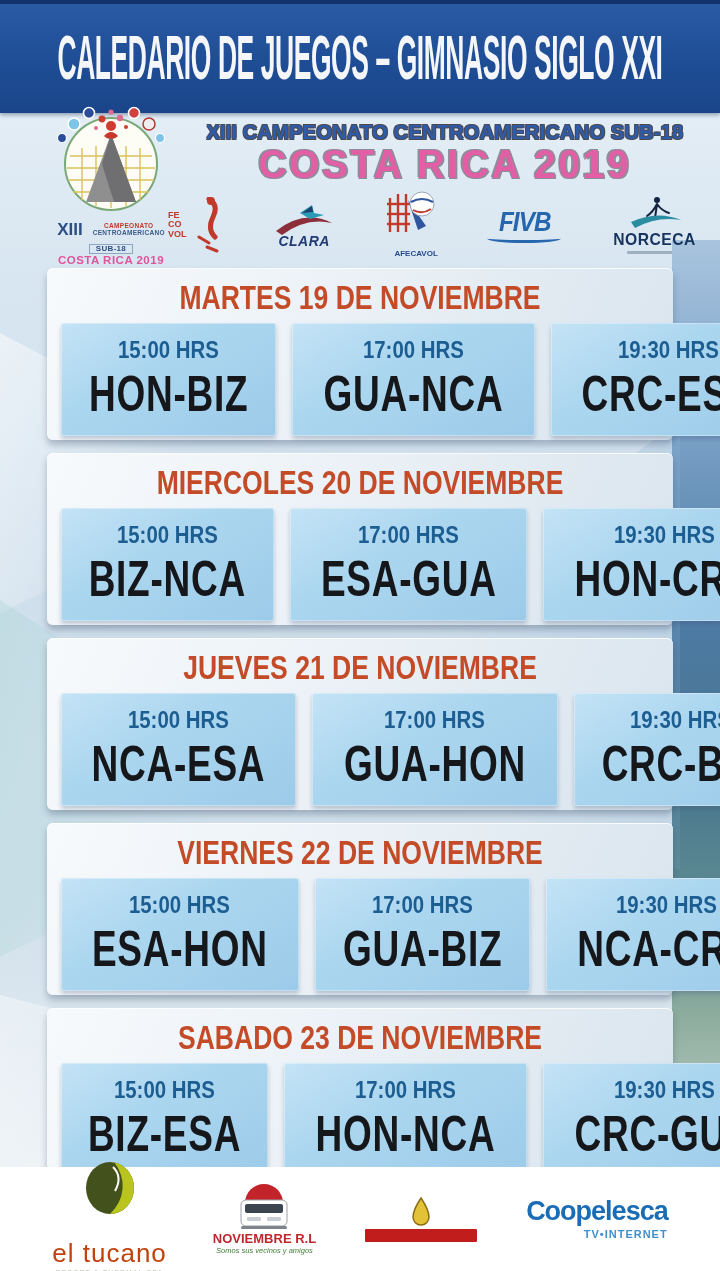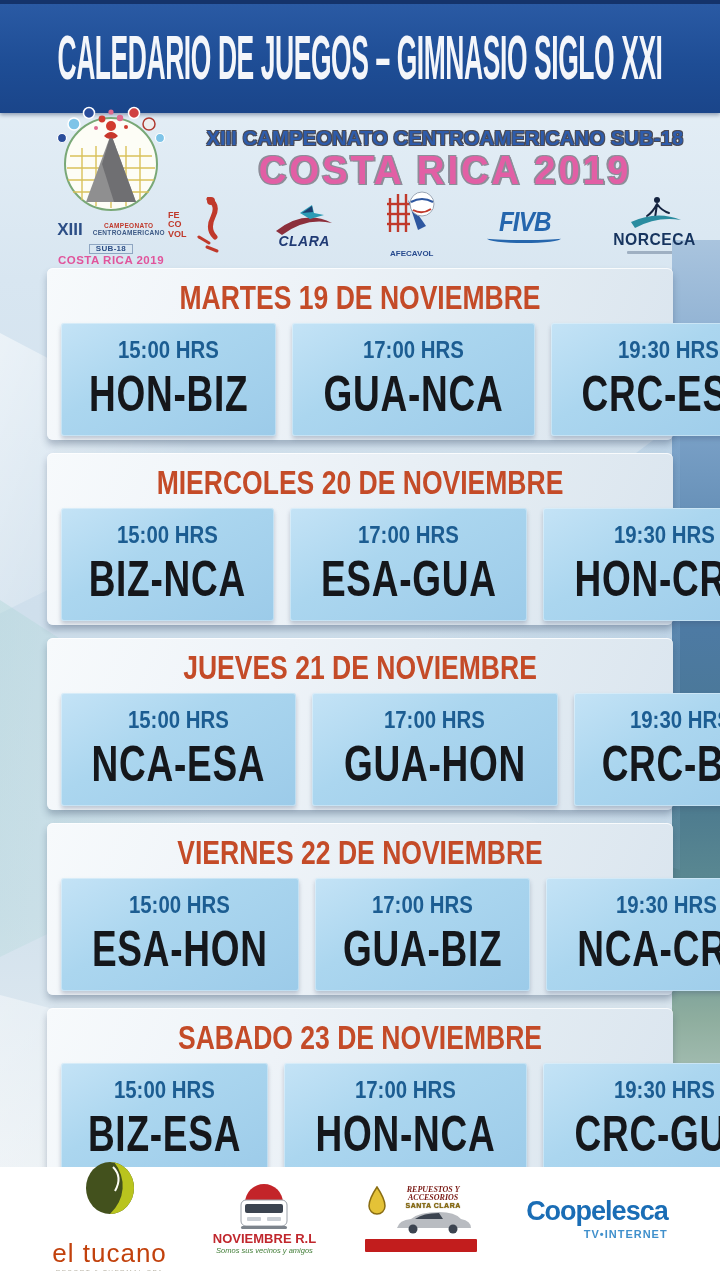--- a/index.html
+++ b/index.html
@@ -23,42 +23,42 @@
     background:linear-gradient(250deg,rgba(140,180,215,.8),rgba(255,255,255,0) 70%);
     clip-path:polygon(100% 0,0 45%,0 70%,100% 90%);}
 
   
   .title-bar{position:relative;height:113px;border-top:4px solid #14336b;
     background:linear-gradient(180deg,#2a5aa4 0%,#1e4d95 55%,#1a458a 100%);box-shadow:0 2px 4px rgba(20,40,80,.4);}
   .title-bar h1{position:absolute;left:50%;top:50%;margin:0;white-space:nowrap;
     transform:translate(-50%,-53%) scaleX(.42);color:#f4f6fa;font-size:63px;font-weight:800;letter-spacing:-1px;}
 
   
-  .subhead{position:relative;height:76px;padding:13px 8px 0 178px;text-align:center;}
+  .subhead{position:relative;height:76px;padding:7px 8px 0 178px;text-align:center;}
   .sub1{display:inline-block;margin:0;font-size:21px;font-weight:700;color:#2e5cab;white-space:nowrap;transform:scaleX(.97);
     text-shadow:-1px -1px 0 #4a4a55,1px -1px 0 #4a4a55,-1px 1px 0 #4a4a55,1px 1px 0 #4a4a55;}
   .sub2{margin:-2px 0 0;font-size:40px;font-weight:800;color:#e25fa5;letter-spacing:3px;white-space:nowrap;transform:scaleX(.96);
     text-shadow:-2px -1px 0 #8d8d99,2px 1px 0 #8d8d99,-1px 1px 0 #8d8d99,1px -1px 0 #8d8d99;}
 
   
   .tlogo{position:absolute;left:40px;top:104px;width:142px;text-align:center;z-index:3;}
   .tlogo-caption{margin-top:1px;line-height:1;}
   .tlogo-row{display:flex;align-items:center;justify-content:center;gap:10px;}
   .tlogo-numeral{font-size:17px;font-weight:800;color:#2c4e86;}
   .tlogo-small{display:block;font-size:6.5px;font-weight:700;letter-spacing:.3px;}
   .tl-red{color:#c0392b;} .tl-navy{color:#3d5a86;} .tl-sub{color:#2c4e86;font-size:8px;border:1px solid #8fa6c2;padding:0 6px;display:inline-block;}
   .tlogo-year{font-size:11.5px;font-weight:800;color:#e1549b;letter-spacing:.5px;margin-top:1px;}
 
   
   .partners{display:flex;align-items:center;justify-content:space-between;height:72px;margin:0 22px 0 168px;}
   .plogo{display:flex;flex-direction:column;align-items:center;justify-content:center;color:#1d3f8f;}
   .fecovol{flex-direction:row;gap:2px;}
   .fecovol-txt span{display:block;font-size:9px;font-weight:800;color:#c0392b;line-height:1.05;}
   .icoder-txt{font-size:14px;font-weight:800;font-style:italic;color:#203a74;margin-top:-4px;letter-spacing:.5px;}
-  .afecavol{gap:8px;}
+  .afecavol{gap:8px;align-items:flex-end;}
   .afecavol-txt{font-size:8px;font-weight:800;color:#274a8e;}
   .grayline{width:56px;height:3px;background:#9fb0c2;margin-top:2px;border-radius:1px;}
   .grayline.s{width:44px;height:2px;}
   .fivb-txt{font-size:27px;font-weight:800;font-style:italic;color:#2566ad;letter-spacing:-1px;transform:scaleX(.9);}
   .fivb-arc{width:74px;height:8px;border-bottom:3px solid #2566ad;border-radius:0 0 90% 90%/0 0 100% 100%;margin-top:-3px;}
   .norceca-txt{font-size:16.5px;font-weight:800;color:#16345f;letter-spacing:.5px;transform:scaleX(.95);}
 
   
   .schedule{position:relative;margin:7px 47px 0;z-index:2;}
   .day-card{height:172px;margin-bottom:13px;border-radius:6px;padding:6px 12px 0;
@@ -334,31 +334,20 @@
       </svg>
       <span class="coopatrac-name">NOVIEMBRE R.L</span>
       <span class="coopatrac-tag">Somos sus vecinos y amigos</span>
     </div>
 
     <div class="sponsor repuestos">
       <div class="rep-top">
         <svg width="20" height="30" viewBox="0 0 20 30">
           <path d="M10 1 q8 12 8 19 a8 8 0 0 1 -16 0 q0 -7 8 -19z" fill="#e4c237" stroke="#8a6d12" stroke-width="1.5"></path>
         </svg>
-        <div class="rep-lines">
-          <div class="rep-l1">REPUESTOS Y</div>
-          <div class="rep-l1">ACCESORIOS</div>
-          <div class="rep-l3">SANTA CLARA</div>
-          <svg width="84" height="24" viewBox="0 0 84 24">
-            <path d="M6 18 q2 -8 14 -9 q8 -7 28 -7 q16 0 22 7 q10 2 10 9z" fill="#b9bcc1"></path>
-            <path d="M24 9 q8 -6 24 -6 l4 6z" fill="#3c4450"></path>
-            <circle cx="22" cy="19" r="4.5" fill="#3c4450"></circle>
-              <circle cx="62" cy="19" r="4.5" fill="#3c4450"></circle>
-          </svg>
-        </div>
       </div>
       <div class="rep-banner"></div>
     </div>
 
     <div class="sponsor">
       <span class="coopelesca-name">Coopelesca</span>
       <span class="coopelesca-tag">TV•INTERNET</span>
     </div>
   </footer>
 

